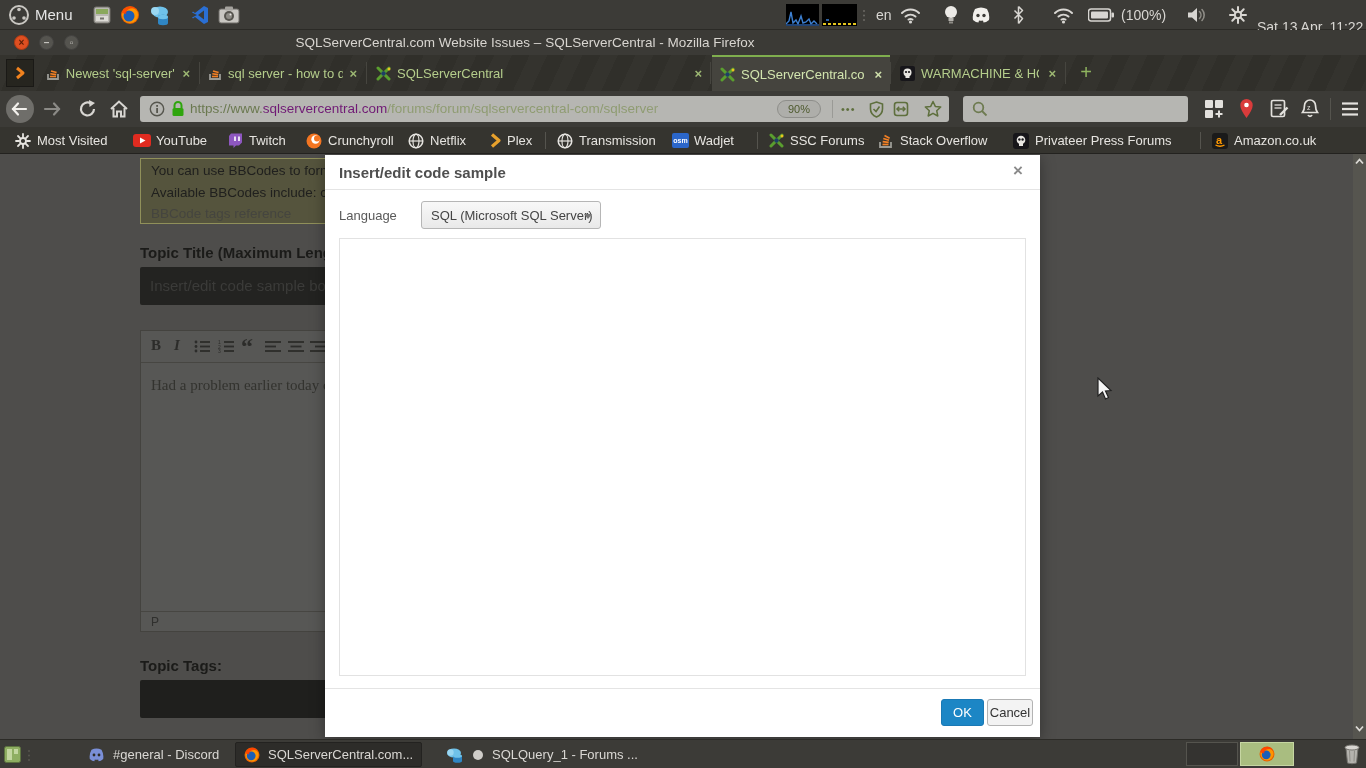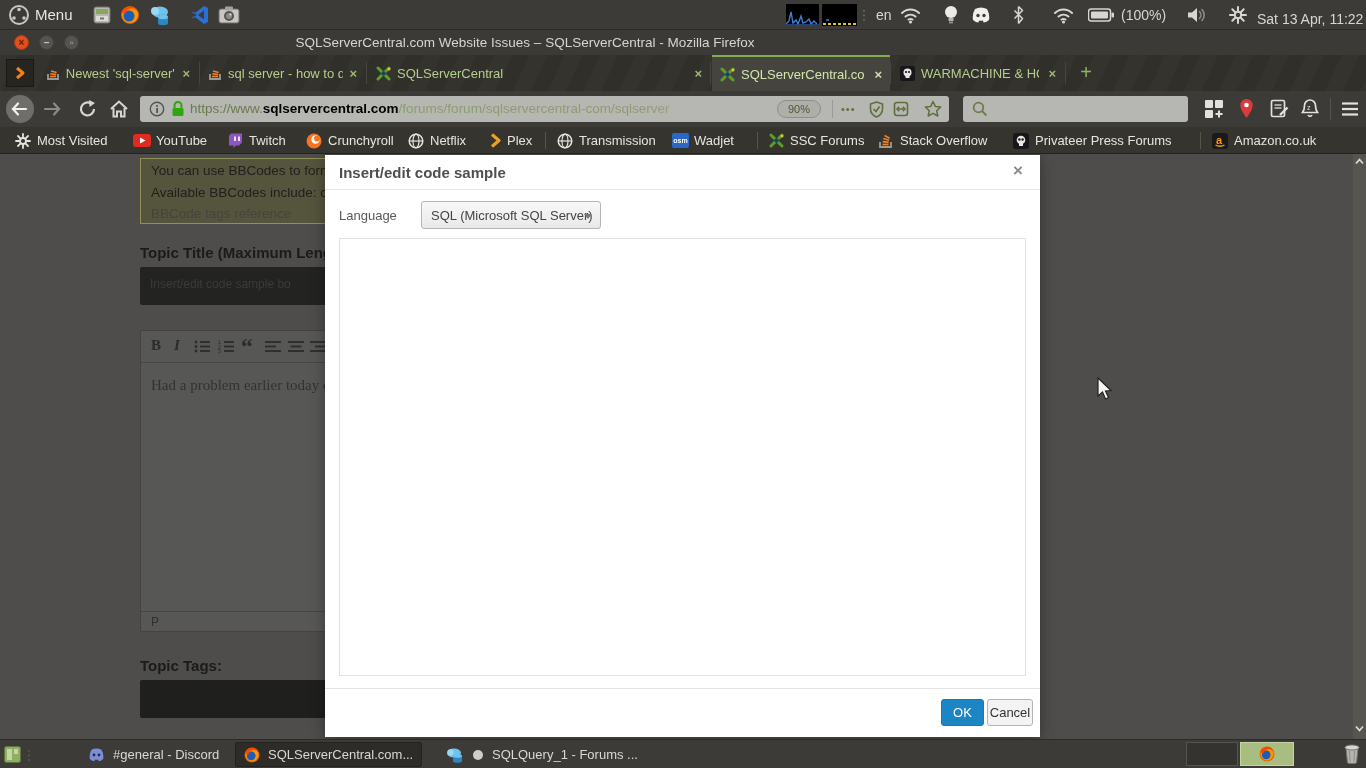--- a/index.html
+++ b/index.html
@@ -226,21 +226,21 @@
             <line x1="1" y1="9" x2="5" y2="9"></line>
             <line x1="13" y1="9" x2="17" y2="9"></line>
             <line x1="3.3" y1="3.3" x2="6.2" y2="6.2"></line>
             <line x1="11.8" y1="11.8" x2="14.7" y2="14.7"></line>
             <line x1="3.3" y1="14.7" x2="6.2" y2="11.8"></line>
             <line x1="11.8" y1="6.2" x2="14.7" y2="3.3"></line>
           </g>
           <circle cx="9" cy="9" r="3.2" fill="none" stroke="#d8d6d2" stroke-width="2"></circle>
         </svg>
     </div>
-    <div class="abs tray-text" style="left:1257px;top:4px">Sat 13 Apr, 11:22</div>
+    <div class="abs tray-text" style="left:1257px;top:12px">Sat 13 Apr, 11:22</div>
   </div>
 
   <div class="abs titlebar">
     <div class="abs wbtn wbtn-close" style="left:14px">
         <span>×</span>
       </div>
     <div class="abs wbtn wbtn-grey" style="left:39px">
         <span>–</span>
       </div>
     <div class="abs wbtn wbtn-grey" style="left:64px">
@@ -366,21 +366,21 @@
             <rect x="7.2" y="4" width="1.8" height="1.8" fill="#56564e"></rect>
           </svg>
       </div>
       <div class="abs" style="left:31px;top:5px">
         <svg width="14" height="16">
             <path d="M3.5 7 L3.5 4.5 A3.5 3.5 0 0 1 10.5 4.5 L10.5 7" fill="none" stroke="#2fa50e" stroke-width="2"></path>
             <rect x="1.5" y="7" width="11" height="8" rx="1.5" fill="#2fa50e"></rect>
           </svg>
       </div>
       <div class="abs url-text" style="left:50px;width:575px">
-        <span style="color:#6b7950">https://www.</span><span style="color:#000000;font-weight:bold">sqlservercentral.com</span><span style="color:#8f9c72">/forums/forum/sqlservercentral-com/sqlserver</span>
+        <span style="color:#6b7950">https://www.</span><span style="color:#701a75;font-weight:normal">sqlservercentral.com</span><span style="color:#8f9c72">/forums/forum/sqlservercentral-com/sqlserver</span>
       </div>
       <div class="abs" style="left:505px;top:0;width:125px;height:26px;background:linear-gradient(to right,rgba(182,182,178,0),#b6b6b2 85%)"></div>
       <div class="abs zoom-pill" style="left:637px;top:4px;width:44px">90%</div>
       <div class="abs" style="left:692px;top:4px;width:1px;height:18px;background:#9a9a96"></div>
       <div class="abs" style="left:701px;top:0;color:#5e6f3d;font-size:11px;line-height:26px;letter-spacing:1px">•••</div>
       <div class="abs" style="left:729px;top:5px">
         <svg width="15" height="17">
             <path d="M7.5 1 L13.5 3 L13.5 8 Q13.5 13.5 7.5 16 Q1.5 13.5 1.5 8 L1.5 3 Z" fill="none" stroke="#5e6f3d" stroke-width="1.6"></path>
             <polyline points="4.5,8 7,10.5 10.5,5.5" fill="none" stroke="#5e6f3d" stroke-width="1.6"></polyline>
           </svg>
@@ -590,21 +590,21 @@
 
     <div class="abs bbcode-box">
       <div class="abs dim-text" style="left:10px;top:4px">You can use BBCodes to format yo</div>
       <div class="abs dim-text" style="left:10px;top:26px">Available BBCodes include: code, b,</div>
       <div class="abs dim-text" style="left:10px;top:47px;color:#45453f">BBCode tags reference</div>
     </div>
 
     <div class="abs dim-heading" style="left:140px;top:90px">Topic Title (Maximum Lengt</div>
 
     <div class="abs dark-input" style="left:140px;top:113px;width:560px;height:38px">
-      <div class="abs" style="left:10px;top:10px;color:#3b3b39;font-size:12px">Insert/edit code sample bo</div>
+      <div class="abs" style="left:10px;top:10px;color:#3b3b39;font-size:15px">Insert/edit code sample bo</div>
     </div>
 
     <div class="abs editor">
       <div class="abs" style="left:0;top:0;width:100%;height:32px;border-bottom:1px solid #474642">
         <span class="abs ed-icon" style="left:10px;top:6px;font-weight:bold;font-size:15px;font-family:'Liberation Serif',serif">B</span>
         <span class="abs ed-icon" style="left:33px;top:6px;font-style:italic;font-weight:bold;font-size:15px;font-family:'Liberation Serif',serif">I</span>
         <span class="abs" style="left:53px;top:8px">
             <svg width="17" height="15">
               <g stroke="#2c2c2a" stroke-width="1.8">
                 <line x1="6" y1="3" x2="16" y2="3"></line>

